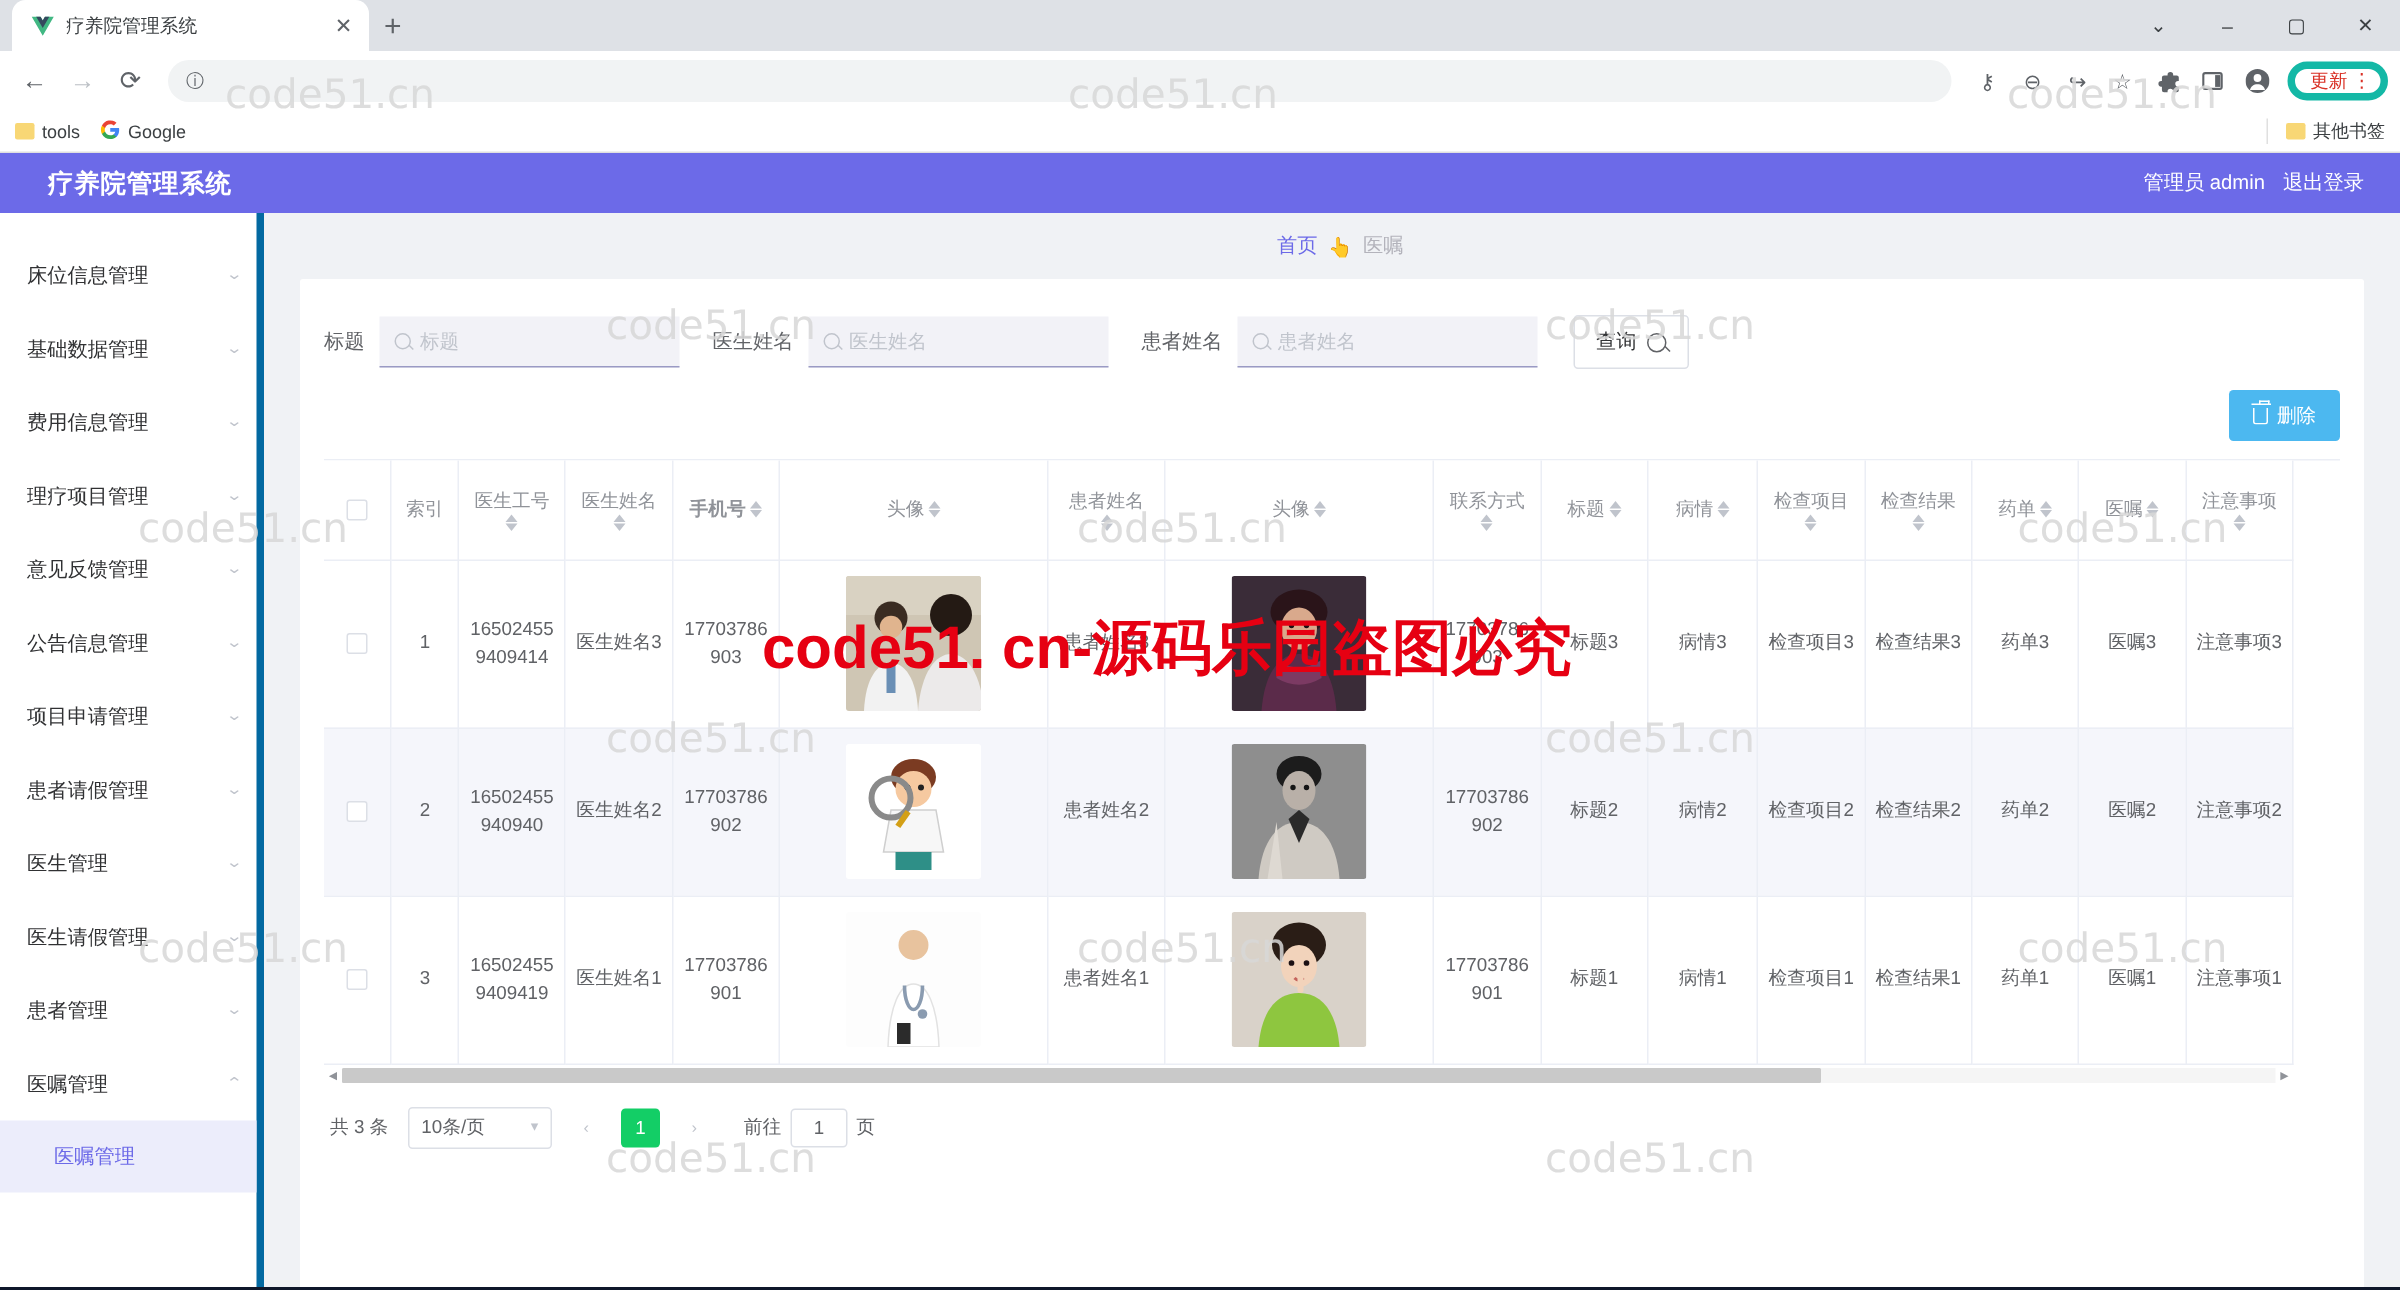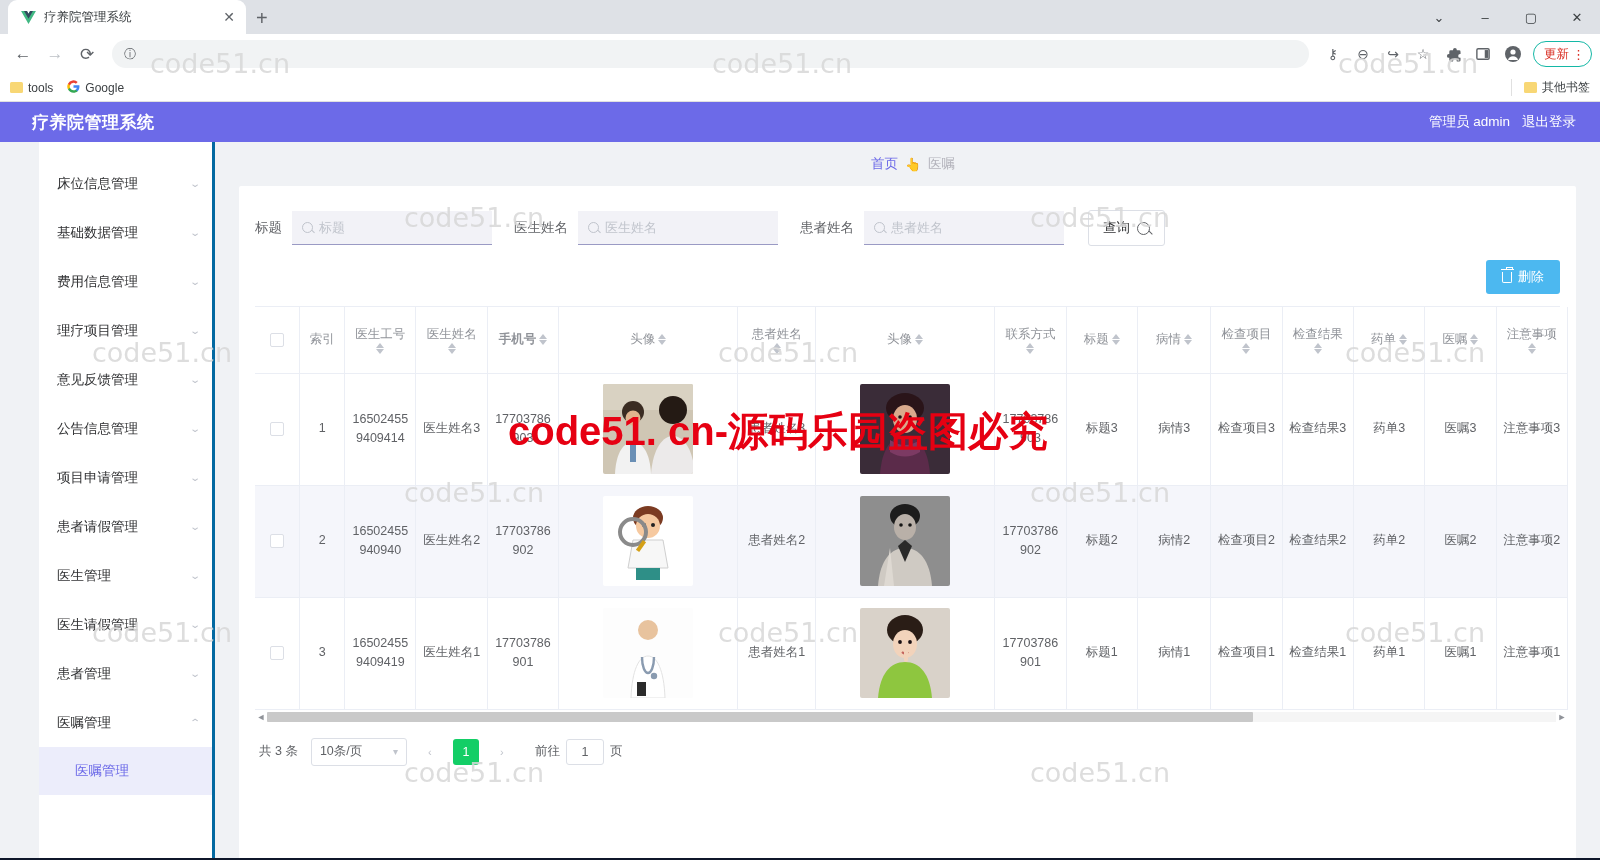--- a/index.html
+++ b/index.html
@@ -50,21 +50,21 @@
     display: flex; align-items: center; padding: 0 12px; gap: 8px; margin: 0 8px;
     cursor: text;
   }
   .omni-icon { font-size: 12px; color: #5f6368; display:flex; align-items:center;}
   .omni-url { font-size: 13.5px; color: #202124; white-space: nowrap; overflow:hidden;}
   .tb-icon {
     width: 28px; height: 28px; display: flex; align-items: center; justify-content: center;
     color: #5f6368; font-size: 14px; cursor: pointer;
   }
   .update-pill {
-    border: 1px solid #14b8a6; color: #d93025; border-radius: 13px;
+    border: 5px solid #14b8a6; color: #d93025; border-radius: 13px;
     height: 26px; display: flex; align-items: center; gap: 3px;
     padding: 0 6px 0 10px; margin-left: 4px; font-size: 12.5px; cursor: pointer;
   }
   .update-pill .dots { font-size: 13px; letter-spacing: 0; }
 
   .bookmarkbar {
     height: 28px; background: #fff; border-bottom: 1px solid #e0e0e0;
     display: flex; align-items: center; padding: 0 10px; gap: 14px;
     position: relative;
   }
@@ -84,21 +84,21 @@
     justify-content: space-between; padding: 0 24px 0 32px; position: relative; z-index: 5;
   }
   .app-logo { color: #fff; font-size: 17px; font-weight: bold; letter-spacing: 0.5px; }
   .app-user { display: flex; align-items: center; gap: 12px; }
   .app-user span { color: #fff; font-size: 13.5px; cursor: pointer; }
 
   .body-row { display: flex; height: 716px; }
 
   .sidebar {
     width: 176px; flex: 0 0 176px; background: #fff; overflow: hidden;
-    position: relative; border-right: 3px solid #0369a1; margin-left: 39px;
+    position: relative; border-right: 5px solid #0369a1;
   }
   .side-clip { position: absolute; top: -32px; left: 0; width: 176px; }
   .side-item {
     height: 49px; display: flex; align-items: center; justify-content: space-between;
     padding: 0 16px 0 18px; font-size: 13.5px; color: #303133; cursor: pointer;
     white-space: nowrap;
   }
   .caret { color: #c0c4cc; font-size: 10px; transform: scaleX(1.4); }
   .caret.up { }
   .side-sub {

